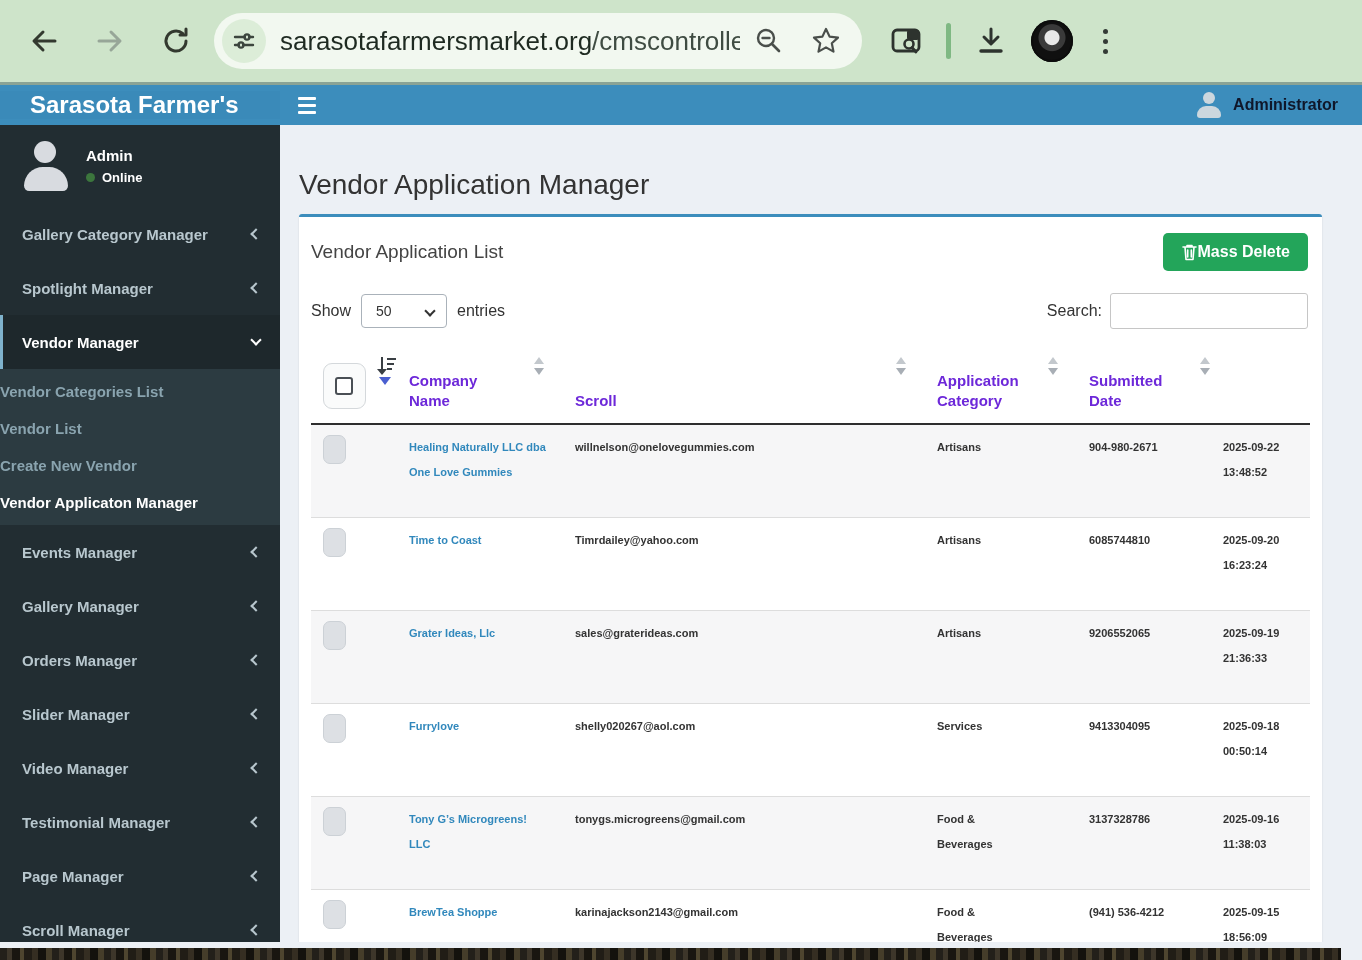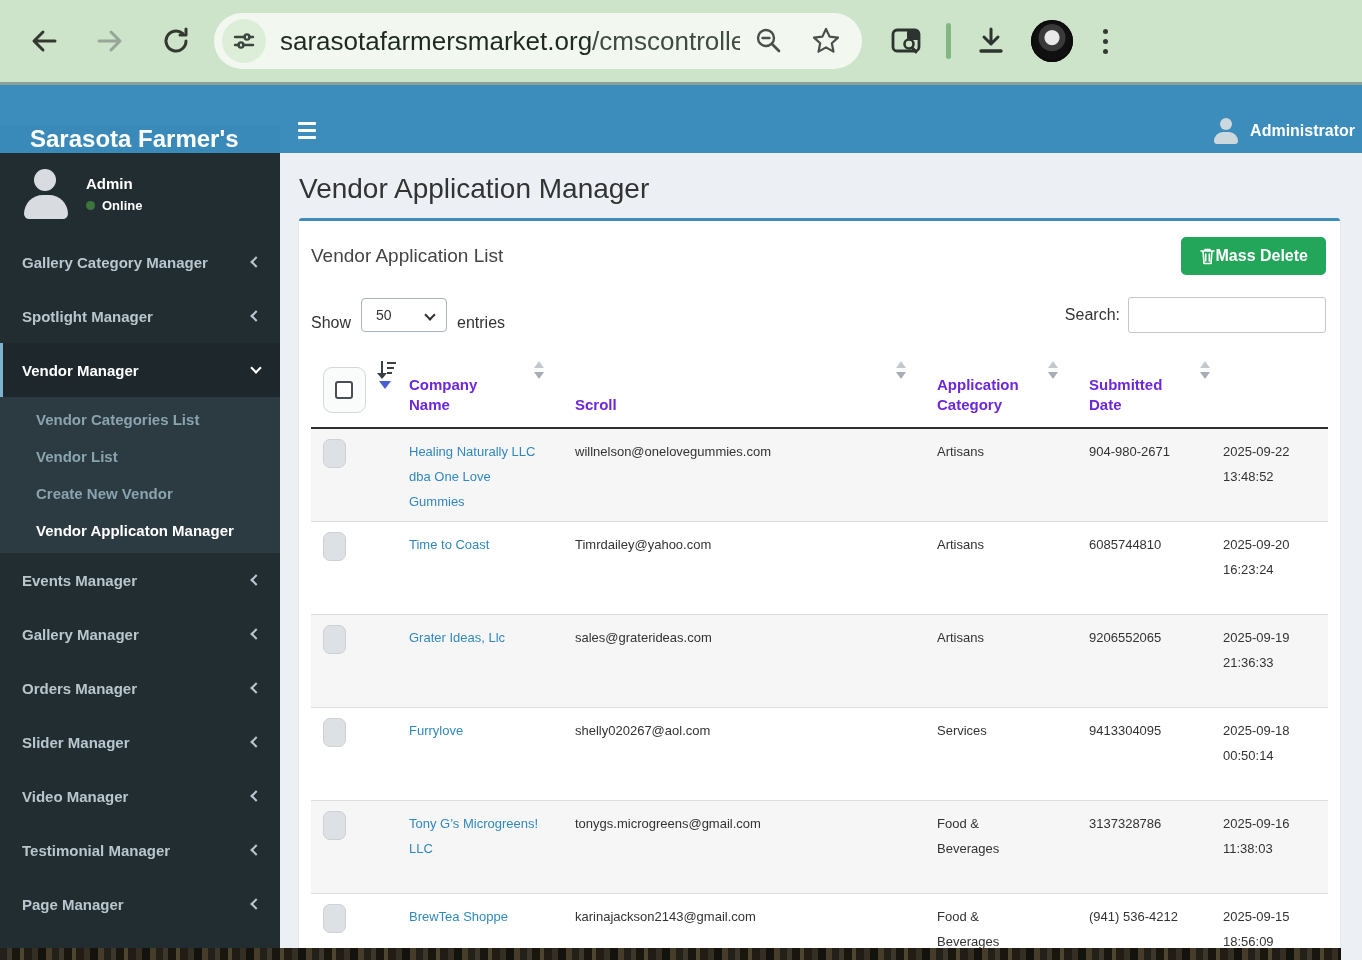--- a/index.html
+++ b/index.html
@@ -15,60 +15,60 @@
   .url-text { flex:1; margin-left:14px; font-size:26px; color:#1e2a21; white-space:nowrap; overflow:hidden; }
   .url-text .url-path { color:#3f4c42; }
   .omni-right { display:flex; align-items:center; gap:18px; margin-left:8px; }
   .toolbar-right { display:flex; align-items:center; gap:20px; margin-left:24px; }
   .ext-divider { width:5px; height:36px; border-radius:3px; background:#7fb883; }
   .avatar-btn { width:42px; height:42px; border-radius:50%; background:radial-gradient(circle at 50% 42%, #e9e9e9 0 7px, #3a3a3a 8px 13px, #101010 14px); box-shadow:inset 0 0 0 2px #0c0c0c; }
   .kebab { display:flex; flex-direction:column; gap:5px; align-items:center; width:24px; }
   .kebab i { width:5px; height:5px; border-radius:50%; background:#333a35; }
 
   
-  .navbar { height:68px; background:#3c8dbc; display:flex; align-items:flex-end; }
+  .navbar { height:40px; background:#3c8dbc; display:flex; align-items:center; }
   .brand { width:280px; background:#3a8ab9; color:#fff; font-size:24px; font-weight:700; display:flex; align-items:center; padding-left:30px; }
   .nav-rest { flex:1; display:flex; align-items:center; justify-content:space-between; }
   .hamburger { display:flex; flex-direction:column; gap:4px; padding:14px 18px; cursor:pointer; }
   .hamburger i { width:18px; height:3px; background:#fff; border-radius:1px; }
-  .nav-user { display:flex; align-items:center; gap:10px; padding-right:7px; color:#ffffff; font-weight:700; font-size:16px; cursor:pointer; }
+  .nav-user { display:flex; align-items:center; gap:10px; padding-right:24px; color:#0f172a; font-weight:700; font-size:16px; cursor:pointer; }
   .person-icon { position:relative; width:28px; height:26px; }
   .person-icon:before { content:""; position:absolute; top:0; left:8px; width:12px; height:12px; border-radius:50%; background:#ccd7de; }
   .person-icon:after { content:""; position:absolute; bottom:0; left:2px; width:24px; height:12px; border-radius:12px 12px 4px 4px; background:#ccd7de; }
 
   
   .app-body { display:flex; height:817px; }
   .sidebar { width:280px; background:#222d32; flex:0 0 auto; overflow:hidden; }
-  .content { flex:1; background:#ecf0f5; padding:20px 22px 0 19px; overflow:hidden; }
+  .content { flex:1; background:#ecf0f5; padding:20px 40px 0 19px; overflow:hidden;margin-top:24px; }
 
   
   .user-panel { display:flex; align-items:center; gap:16px; padding:16px 0 16px 22px; height:82px; }
   .side-avatar { position:relative; width:48px; height:50px; }
   .side-avatar:before { content:""; position:absolute; top:0; left:12px; width:22px; height:22px; border-radius:50%; background:#d8dbe0; }
   .side-avatar:after { content:""; position:absolute; bottom:0; left:2px; width:44px; height:24px; border-radius:22px 22px 6px 6px; background:#d8dbe0; }
   .user-name { color:#fff; font-size:15px; font-weight:700; margin-bottom:6px; }
   .user-status { display:flex; align-items:center; gap:7px; color:#fff; font-size:13px; font-weight:700; }
   .dot { width:9px; height:9px; border-radius:50%; background:#3c763d; }
   .side-item { position:relative; height:54px; display:flex; align-items:center; justify-content:space-between; padding:0 20px 0 22px; color:#b8c7ce; font-size:15px; font-weight:700; cursor:pointer; }
   .side-item.active { background:#1e282c; color:#fff; border-left:3px solid #7fb2cc; padding-left:19px; }
   .chev { width:8px; height:8px; border-style:solid; border-color:currentColor; border-width:2px 2px 0 0; display:inline-block; }
   .chev-left { transform:rotate(-135deg); }
   .chev-down { transform:rotate(135deg); margin-top:-4px; }
   .submenu { background:#2c3b41; padding:4px 0; }
-  .sub-item { height:37px; display:flex; align-items:center; padding-left:36px; color:#8aa4af; font-size:15px; font-weight:700; cursor:pointer; }
+  .sub-item { height:37px; display:flex; align-items:center; color:#8aa4af; font-size:15px; font-weight:700; cursor:pointer; }
   .sub-item.active { color:#fff; }
 
   
   .page-title { font-size:28px; font-weight:400; color:#333; }
   .box { margin-top:13px; background:#fff; border-top:3px solid #3c8dbc; border-radius:3px; box-shadow:0 1px 2px rgba(0,0,0,.12); height:748px; }
   .box-header { display:flex; align-items:center; justify-content:space-between; padding:16px 14px 12px 12px; }
   .box-title { font-size:19px; color:#444; }
   .mass-delete { display:inline-flex; align-items:center; gap:0; background:#23a55a; color:#fff; border:none; border-radius:5px; font-family:inherit; font-size:16px; font-weight:700; padding:10px 18px; cursor:pointer; }
   .table-controls { display:flex; align-items:center; justify-content:space-between; padding:10px 14px 14px 12px; }
-  .length-ctrl { display:flex; align-items:flex-end; gap:10px; font-size:16px; color:#333; }
+  .length-ctrl { display:flex; align-items:center; gap:10px; font-size:16px; color:#333; }
   .select-box { position:relative; width:86px; height:34px; border:1px solid #aab2ba; border-radius:4px; background:#fff; display:flex; align-items:center; padding-left:14px; font-size:14px; color:#333; cursor:pointer; }
   .sel-chev { position:absolute; right:12px; top:12px; width:8px; height:8px; border-style:solid; border-color:#333; border-width:0 0 2px 2px; transform:rotate(-45deg); }
   .search-ctrl { display:flex; align-items:center; gap:8px; font-size:16px; color:#333; }
   .search-ctrl input { width:198px; height:36px; border:1px solid #c6c6c6; border-radius:3px; font-family:inherit; font-size:15px; padding:0 8px; background:#fff; }
 
   
   .dtable { margin:0 12px; }
   .thead, .trow { display:grid; grid-template-columns:85px 166px 362px 152px 134px 1fr; }
   .thead { border-bottom:2px solid #2e2e2e; min-height:82px; }
   .th { position:relative; display:flex; align-items:flex-end; padding:0 0 12px 13px; font-size:15px; font-weight:700; color:#6d28d9; line-height:20px; }
@@ -82,21 +82,21 @@
   .select-all-box { width:18px; height:18px; border:2px solid #4a4f55; border-radius:3px; background:#fff; }
   .sort-amount { position:relative; width:22px; height:32px; margin-top:-8px; cursor:pointer; }
   .sort-amount .stem { position:absolute; left:5px; top:2px; width:2px; height:13px; background:#3a3f44; }
   .sort-amount .head { position:absolute; left:1px; top:14px; width:0; height:0; border-left:5px solid transparent; border-right:5px solid transparent; border-top:6px solid #3a3f44; }
   .sort-amount .b1,.sort-amount .b2,.sort-amount .b3 { position:absolute; left:11px; height:2px; background:#3a3f44; }
   .sort-amount .b1 { top:3px; width:9px; } .sort-amount .b2 { top:8px; width:7px; } .sort-amount .b3 { top:13px; width:5px; }
   .sort-amount .blue { position:absolute; left:3px; top:22px; width:0; height:0; border-left:6px solid transparent; border-right:6px solid transparent; border-top:8px solid #4a5fd0; }
 
   .trow { min-height:93px; border-bottom:1px solid #ddd; align-items:start; }
   .trow.odd { background:#f6f6f7; }
-  .td { padding:10px 0 0 13px; font-size:13px; font-weight:400; color:#333; line-height:25px; }
+  .td { padding:10px 0 0 13px; font-size:11px; font-weight:700; color:#333; line-height:25px; }
   .td-select { padding:10px 0 0 12px; }
   .row-checkbox { display:inline-block; width:23px; height:29px; border-radius:7px; background:#dde0e4; border:1px solid #ccd1d6; cursor:pointer; }
   .td-company { padding-right:15px; }
   .td-company a { color:#3188bc; text-decoration:none; cursor:pointer; }
   .td-category { padding-right:45px; }
   .td-phone { padding-right:20px; }
   .td-date { padding-right:6px; }
 
   
   .bottom-texture { position:absolute; left:0; bottom:0; width:1341px; height:12px; z-index:9;

